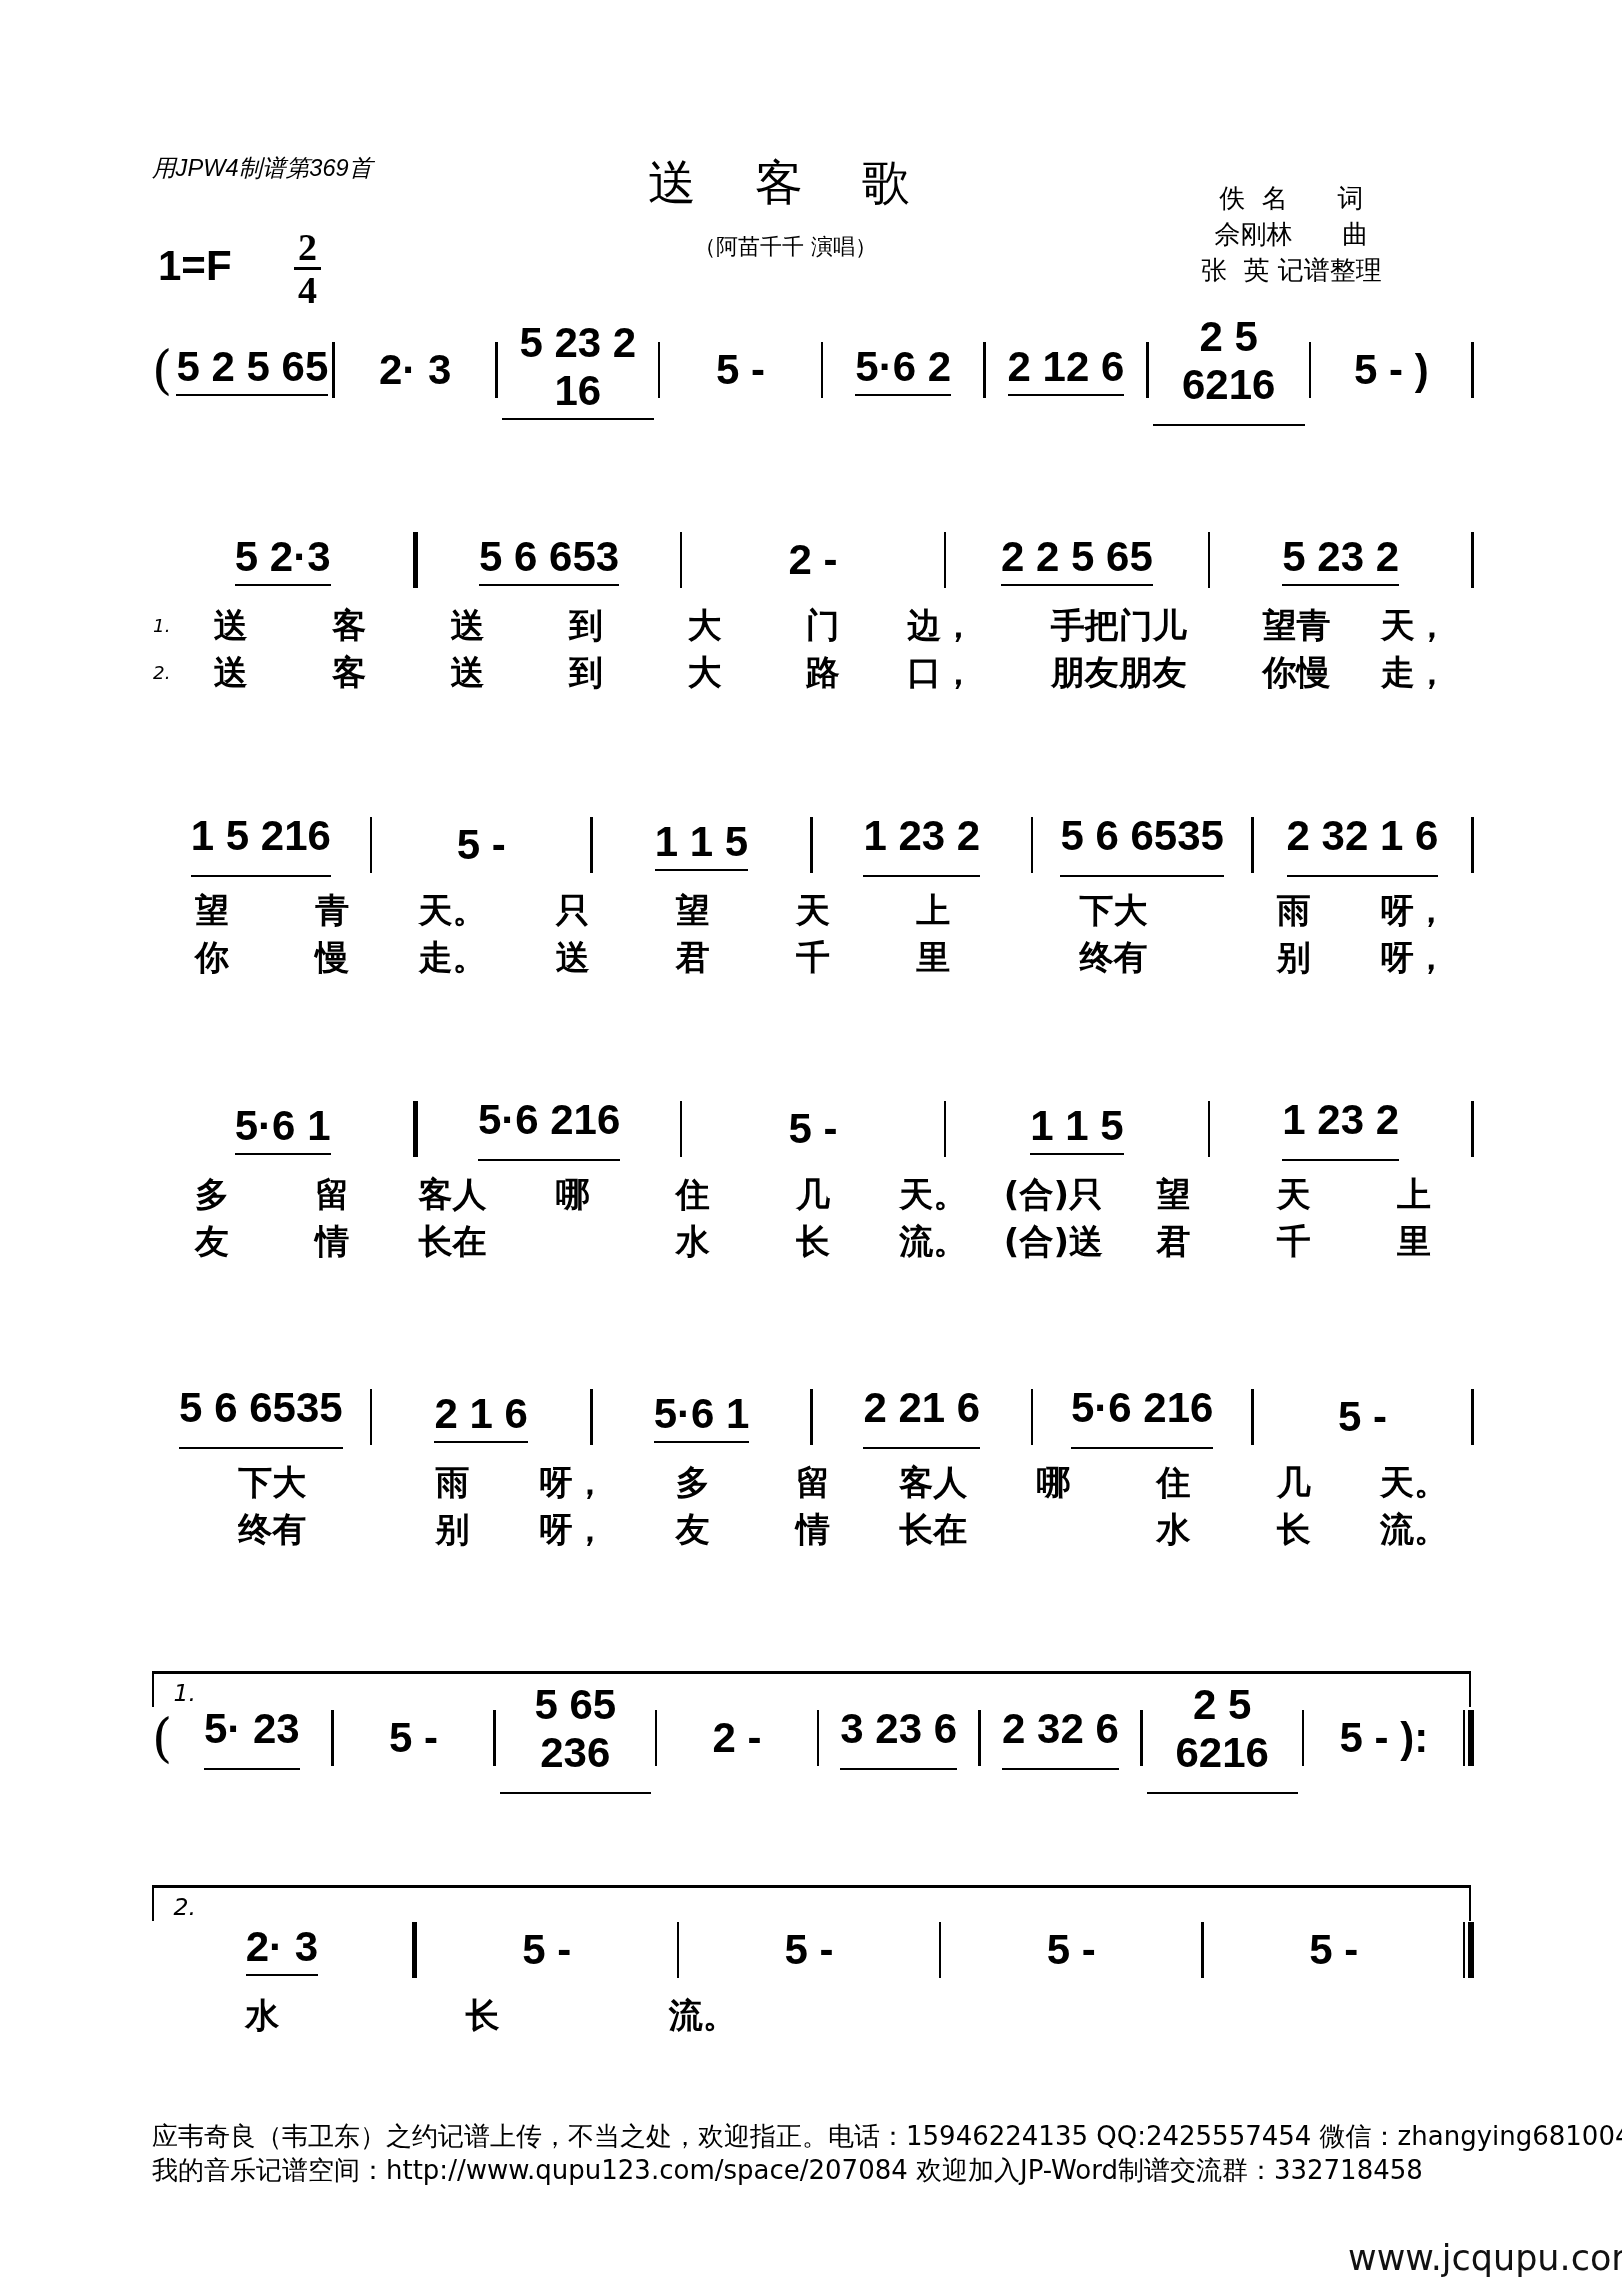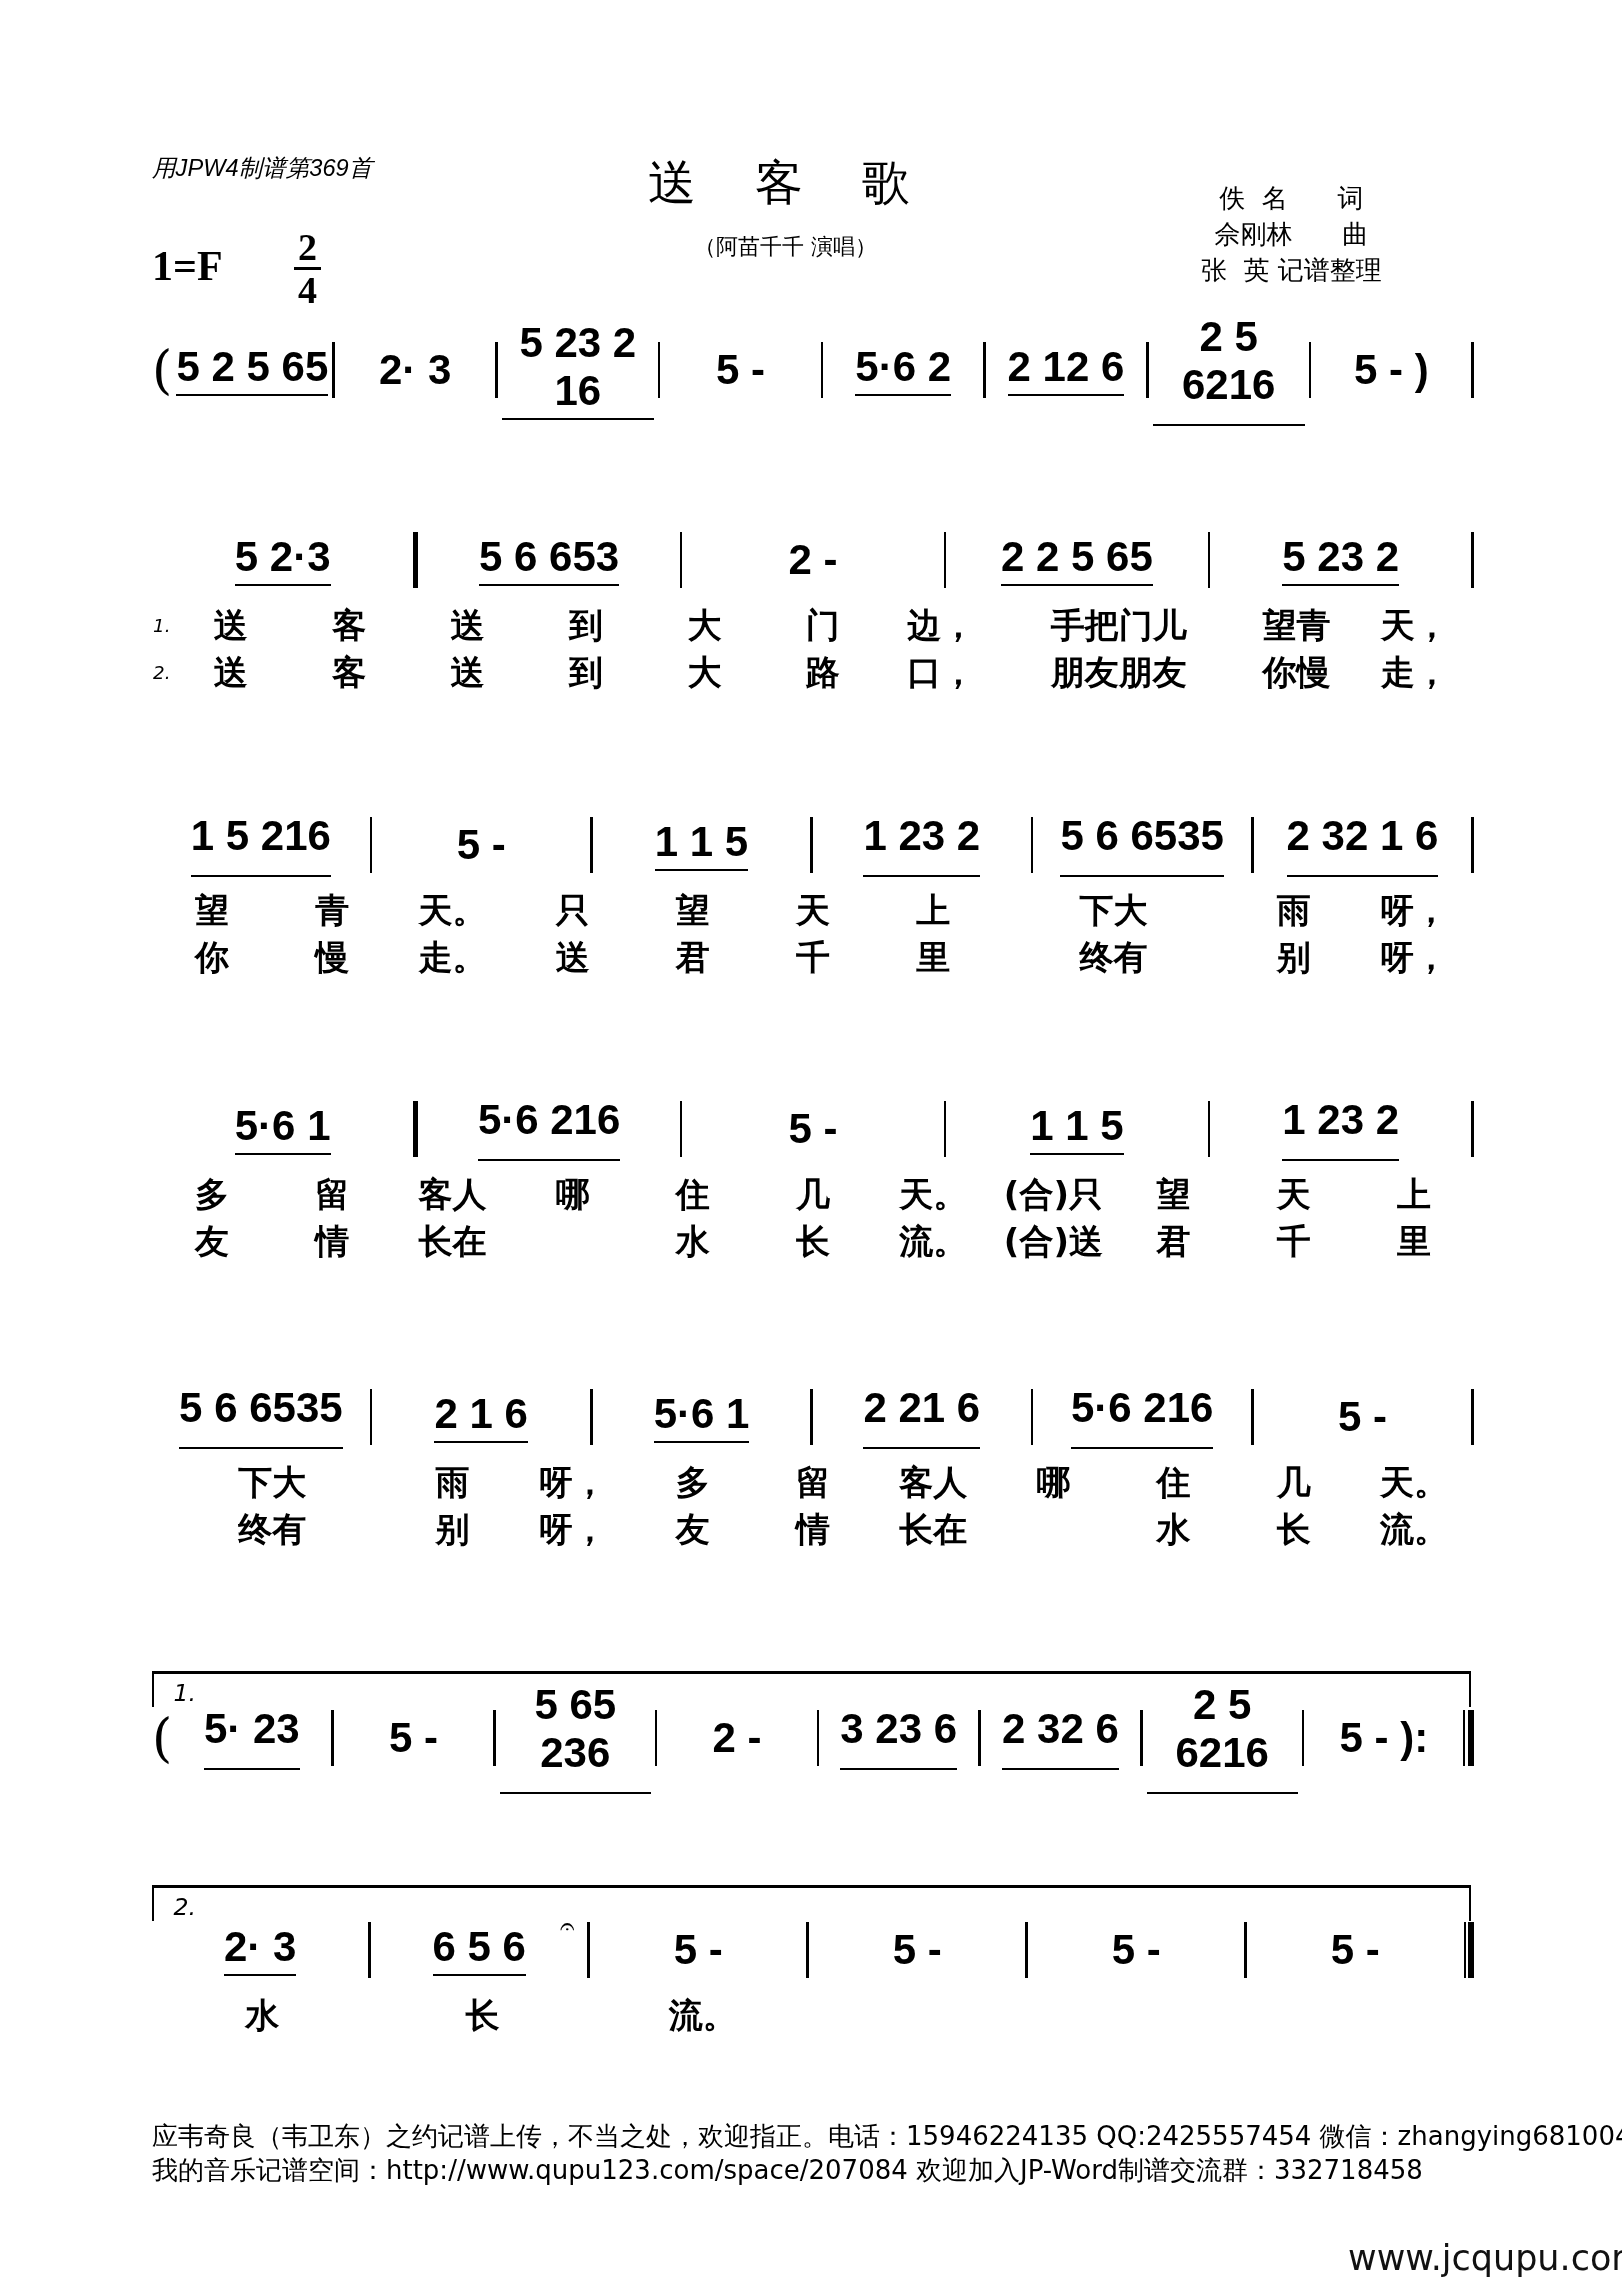--- a/index.html
+++ b/index.html
@@ -6,21 +6,21 @@
   body {
     width: 1623px; height: 2295px; position: relative; overflow: hidden;
     font-family: "DejaVu Sans", "Liberation Sans", sans-serif; color: #000;
   }
   .abs { position: absolute; }
   .meta-note { left: 152px; top: 152px; font-size: 23.6px; font-style: italic; font-family: "Liberation Sans", sans-serif; }
   .title { left: 648px; top: 151px; font-size: 48px; letter-spacing: 59px; font-family: "DejaVu Serif", serif; }
   .subtitle { left: 694px; top: 232px; font-size: 22px; font-family: "DejaVu Serif", serif; }
   .credits { left: 1201px; top: 180px; font-size: 26px; line-height: 36px; font-family: "DejaVu Serif", serif; text-align: center; }
   .credits div { white-space: pre; }
-  .key { left: 152px; top: 242px; font-size: 42px; font-weight: bold; font-family: Liberation Serif, serif; }
+  .key { left: 158px; top: 242px; font-size: 42px; font-weight: bold; font-family: Liberation Sans, sans-serif; }
   .timesig { left: 291px; top: 229px; width: 33px; text-align: center; font-family: "Liberation Serif", serif; font-weight: bold; font-size: 38px; line-height: 37px; }
   .timesig .bar { border-top: 3.3px solid #000; margin: 1.3px 2.6px; }
 
   .row { position: absolute; left: 152px; width: 1322px; }
   .staff { display: flex; align-items: flex-end; height: 85px; position: relative; }
   .measure { flex: 1; display: flex; align-items: center; justify-content: space-around; position: relative; height: 100%; padding: 0 3.9px; }
   .barline { width: 2.6px; background: #000; height: 56px; align-self: center; }
   .barline.double { width: 10.5px; background: none; border-left: 2px solid #000; border-right: 6.5px solid #000; box-sizing: border-box; }
   .note { font-family: "Liberation Sans", sans-serif; font-weight: bold; font-size: 42px; position: relative; text-align: center; }
   .note.u1 { border-bottom: 2.6px solid #000; padding-bottom: 2.6px; }
@@ -344,24 +344,20 @@
 
 <div class="volta" style="top:1885px;">
   <span>2.</span>
 </div>
 <div class="row" style="top:1907px;">
   <div class="staff">
     <div class="measure">
         <span class="note u1">2· 3</span>
       </div>
     <div class="barline"></div>
-    <div class="measure">
-        <span class="note u1">6 5 6</span>
-        <span class="abs" style="top:3.9px;right:13px;font-size:26px;">𝄐</span>
-      </div>
     <div class="barline"></div>
     <div class="measure">
         <span class="note">5 -</span>
       </div>
     <div class="barline"></div>
     <div class="measure">
         <span class="note">5 -</span>
       </div>
     <div class="barline"></div>
     <div class="measure">

